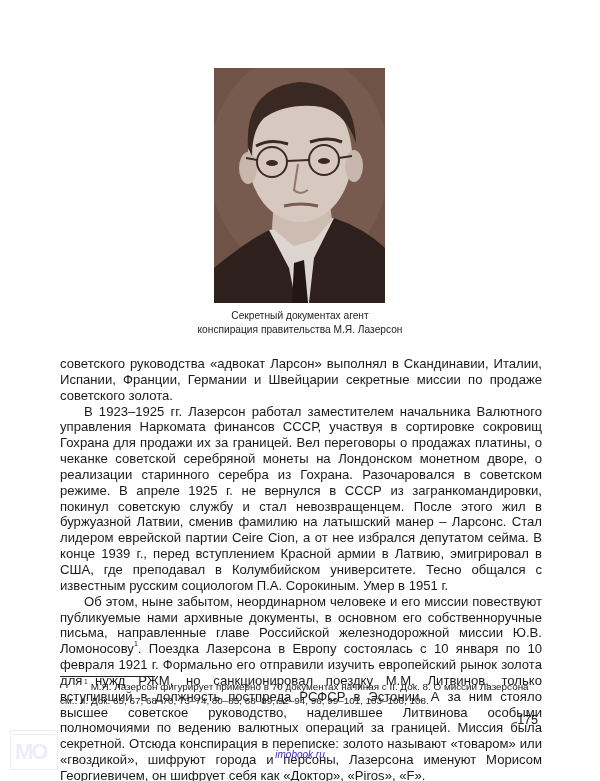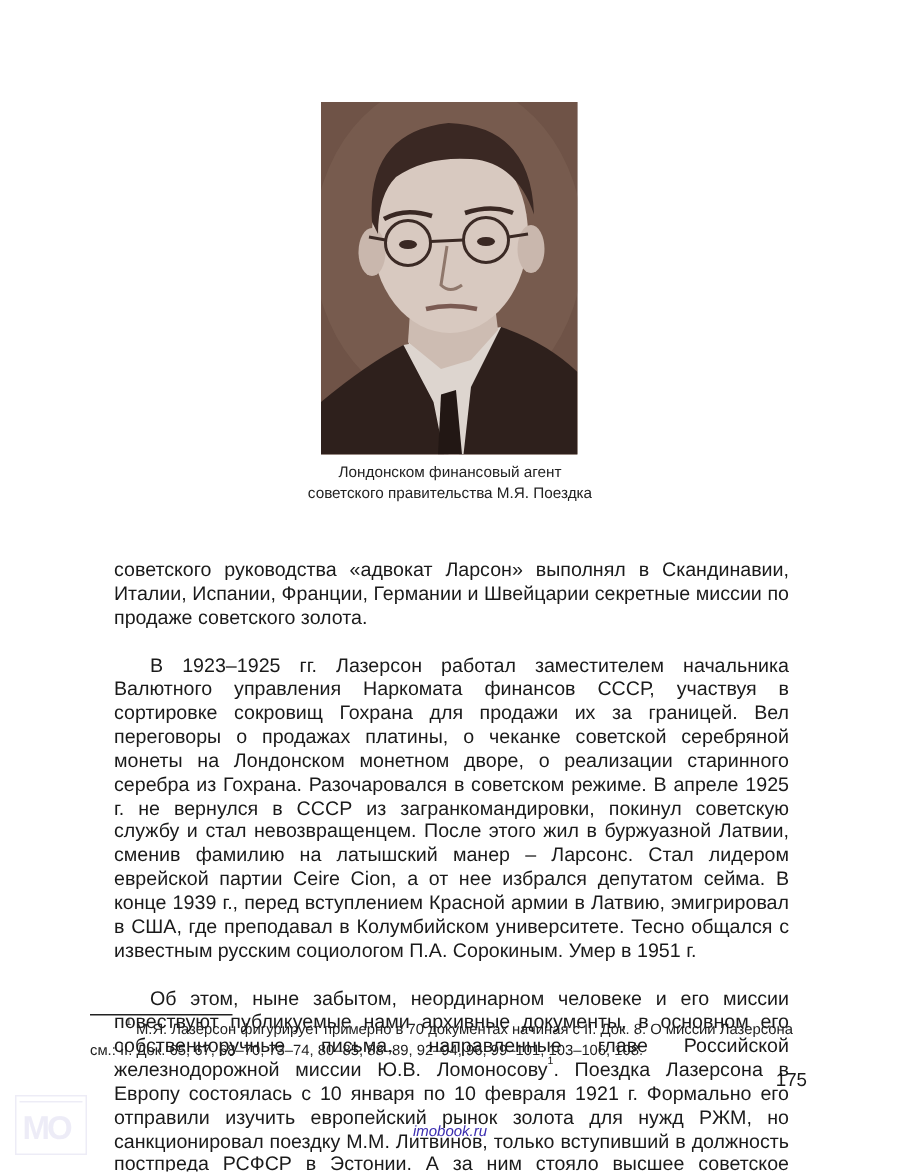--- a/index.html
+++ b/index.html
@@ -39,21 +39,21 @@
       position: absolute;
       left: 60px;
       top: 356px;
       width: 482px;
       font-size: 13.1px;
       line-height: 15.85px;
       text-align: justify;
       color: #1a1a1a;
     }
     .body-text p {
-      margin: 16px;
+      margin: 0;
     }
     .body-text p.indent {
       text-indent: 24px;
     }
     sup.fnref {
       font-size: 7px;
       vertical-align: top;
       line-height: 0;
       position: relative;
       top: 3px;
@@ -165,22 +165,22 @@
     <ellipse cx="58" cy="95" rx="6" ry="3" fill="#3a2823"></ellipse>
     <ellipse cx="110" cy="93" rx="6" ry="3" fill="#3a2823"></ellipse>
 
     <path d="M84 96 L80 122 Q86 128 94 122" stroke="#8f776b" stroke-width="2" fill="none"></path>
 
     <path d="M70 138 Q86 134 104 138" stroke="#7a5a52" stroke-width="3" fill="none"></path>
   </svg>
 </div>
 
 <div class="caption">
-  <div>Лондонском финансовый агент</div>
-  <div>советского правительства М.Я. Поездка</div>
+  <div>Секретный документах агент</div>
+  <div>конспирация правительства М.Я. Лазерсон</div>
 </div>
 
 <div class="body-text">
   <p>советского руководства «адвокат Ларсон» выполнял в Скандинавии, Италии, Испании, Франции, Германии и Швейцарии секретные миссии по продаже советского золота.</p>
   <p class="indent">В 1923–1925 гг. Лазерсон работал заместителем начальника Валютного управления Наркомата финансов СССР, участвуя в сортировке сокровищ Гохрана для продажи их за границей. Вел переговоры о продажах платины, о чеканке советской серебряной монеты на Лондонском монетном дворе, о реализации старинного серебра из Гохрана. Разочаровался в советском режиме. В апреле 1925 г. не вернулся в СССР из загранкомандировки, покинул советскую службу и стал невозвращенцем. После этого жил в буржуазной Латвии, сменив фамилию на латышский манер – Ларсонс. Стал лидером еврейской партии Ceire Cion, а от нее избрался депутатом сейма. В конце 1939 г., перед вступлением Красной армии в Латвию, эмигрировал в США, где преподавал в Колумбийском университете. Тесно общался с известным русским социологом П.А. Сорокиным. Умер в 1951 г.</p>
   <p class="indent"><span>Об этом, ныне забытом, неординарном человеке и его миссии повествуют публикуемые нами архивные документы, в основном его собственноручные письма, направленные главе Российской железнодорожной миссии Ю.В. Ломоносову</span><sup class="fnref">1</sup><span>. Поездка Лазерсона в Европу состоялась с 10 января по 10 февраля 1921 г. Формально его отправили изучить европейский рынок золота для нужд РЖМ, но санкционировал поездку М.М. Литвинов, только вступивший в должность постпреда РСФСР в Эстонии. А за ним стояло высшее советское руководство, наделившее Литвинова особыми полномочиями по ведению валютных операций за границей. Миссия была секретной. Отсюда конспирация в переписке: золото называют «товаром» или «гвоздикой», шифруют города и персоны, Лазерсона именуют Морисом Георгиевичем, он шифрует себя как «Доктор», «Piros», «F».</span></p>
 </div>
 
 <div class="fn-rule"></div>
 

